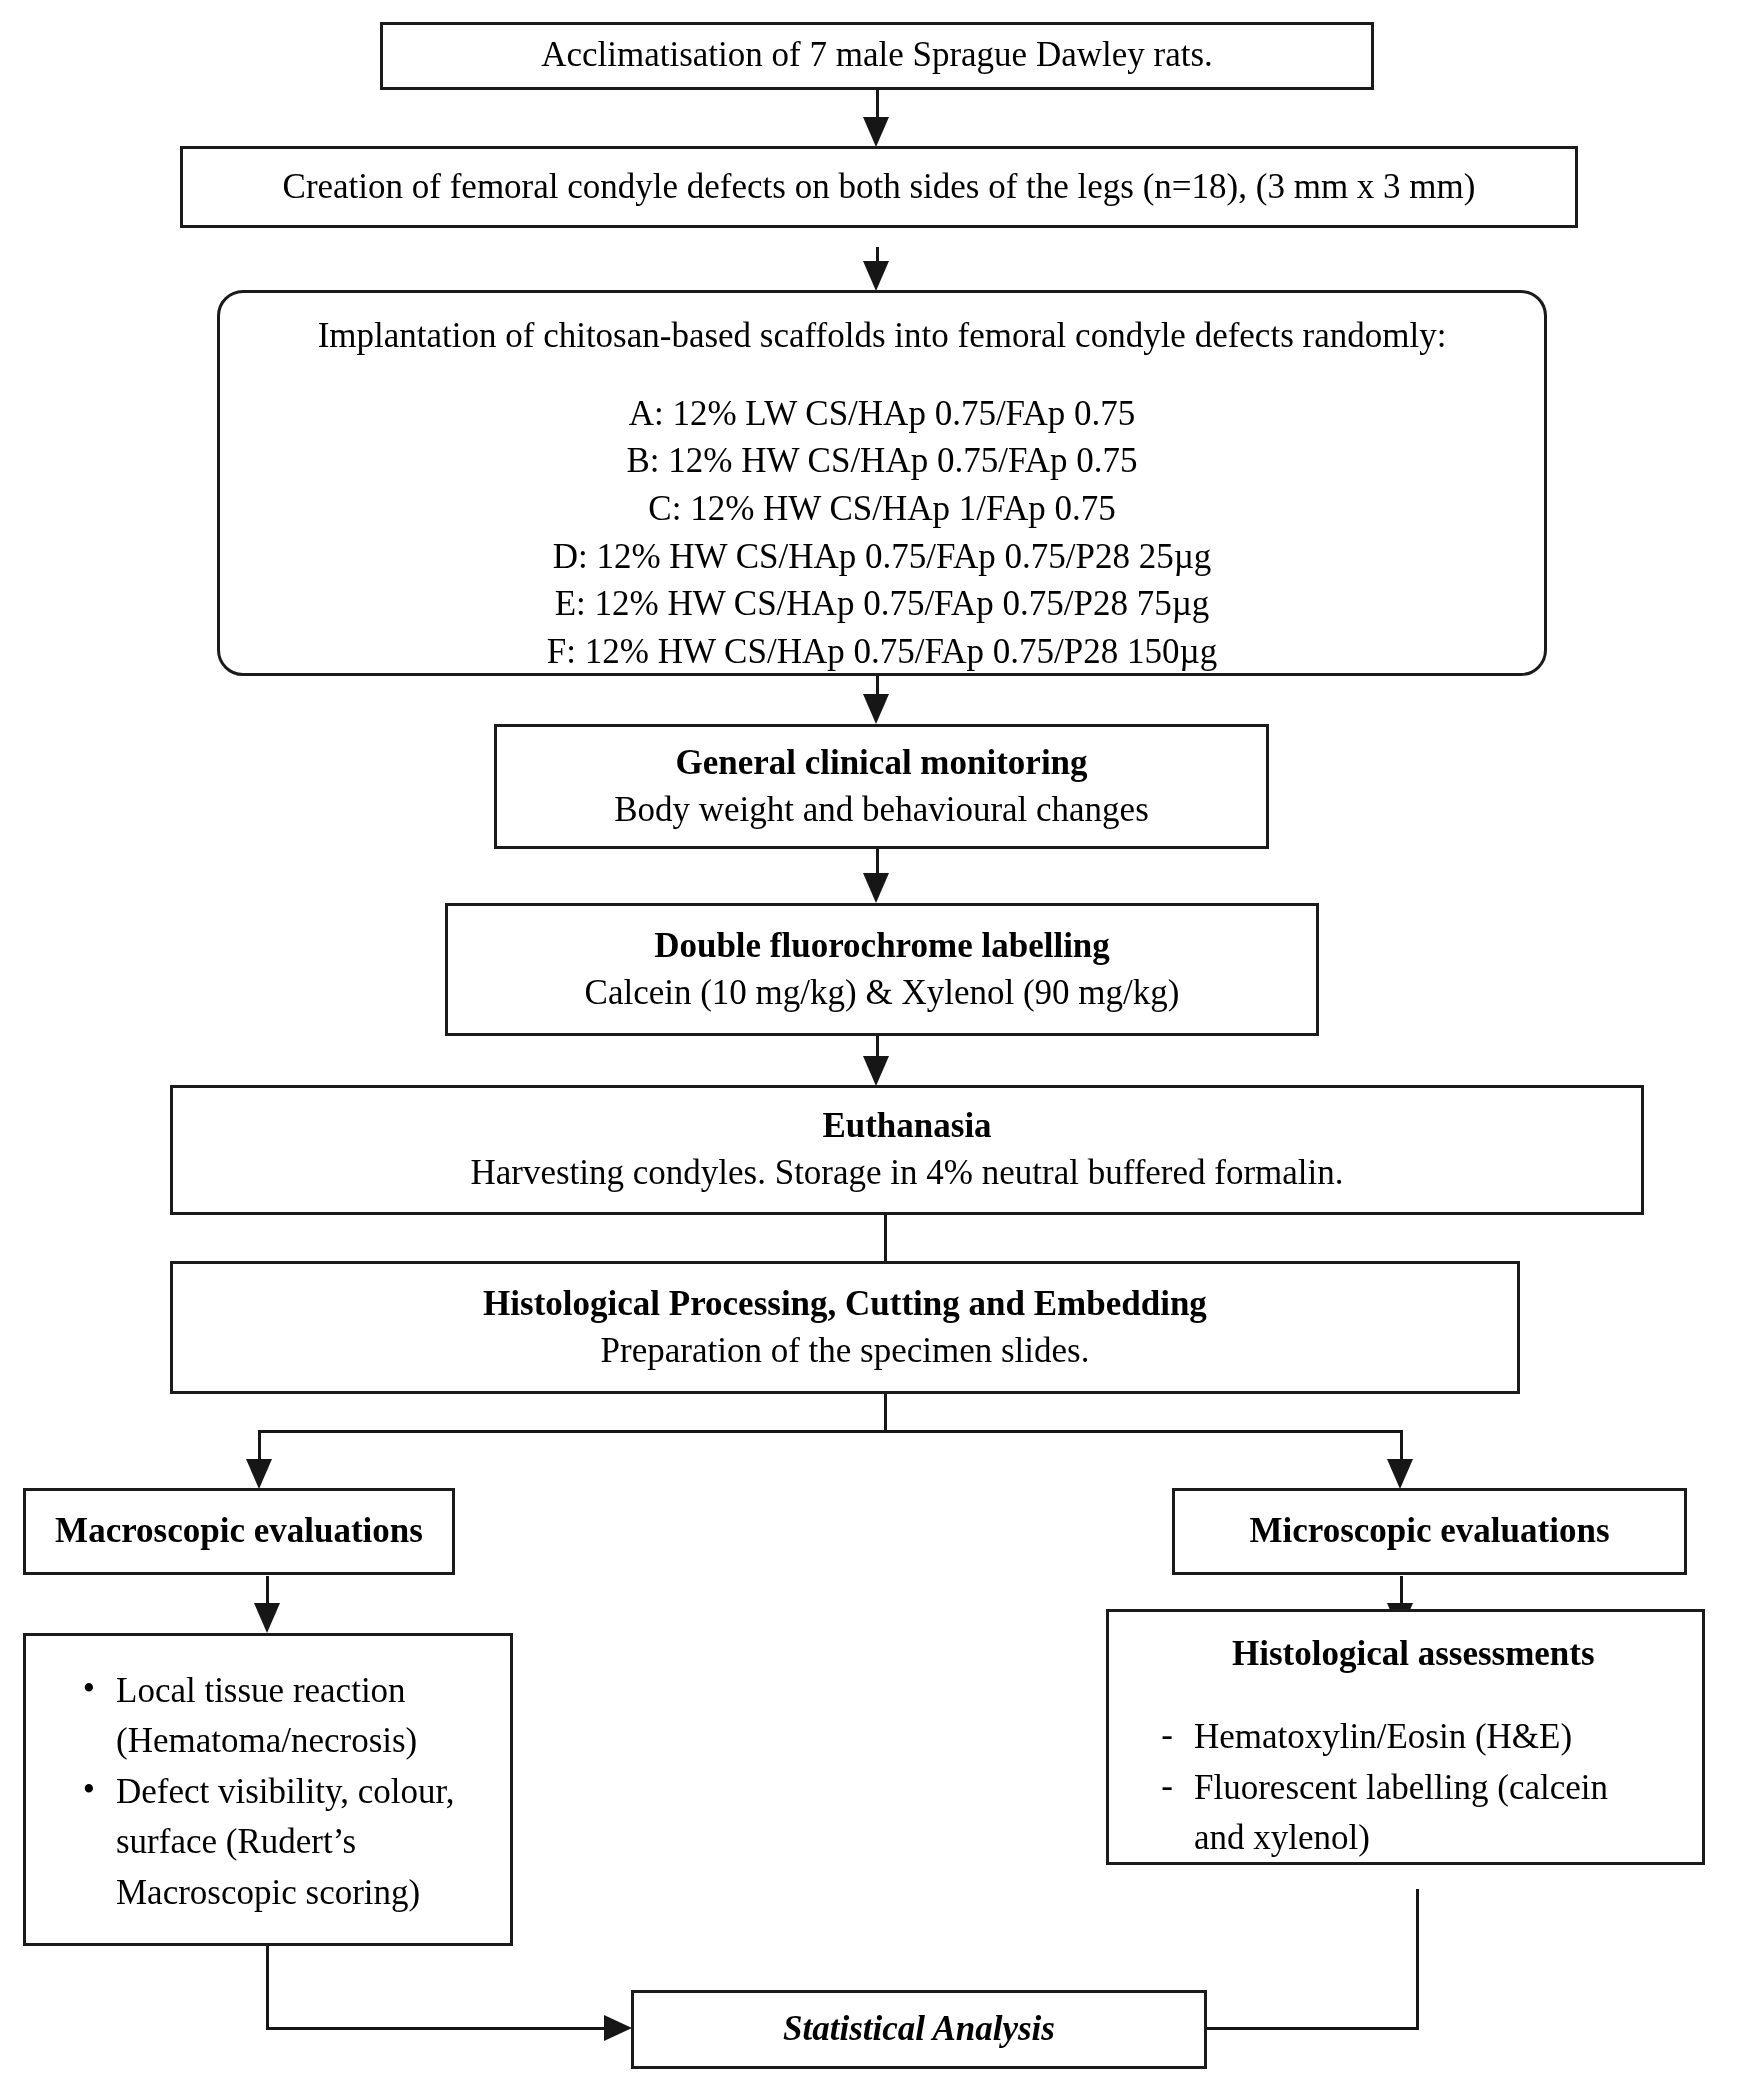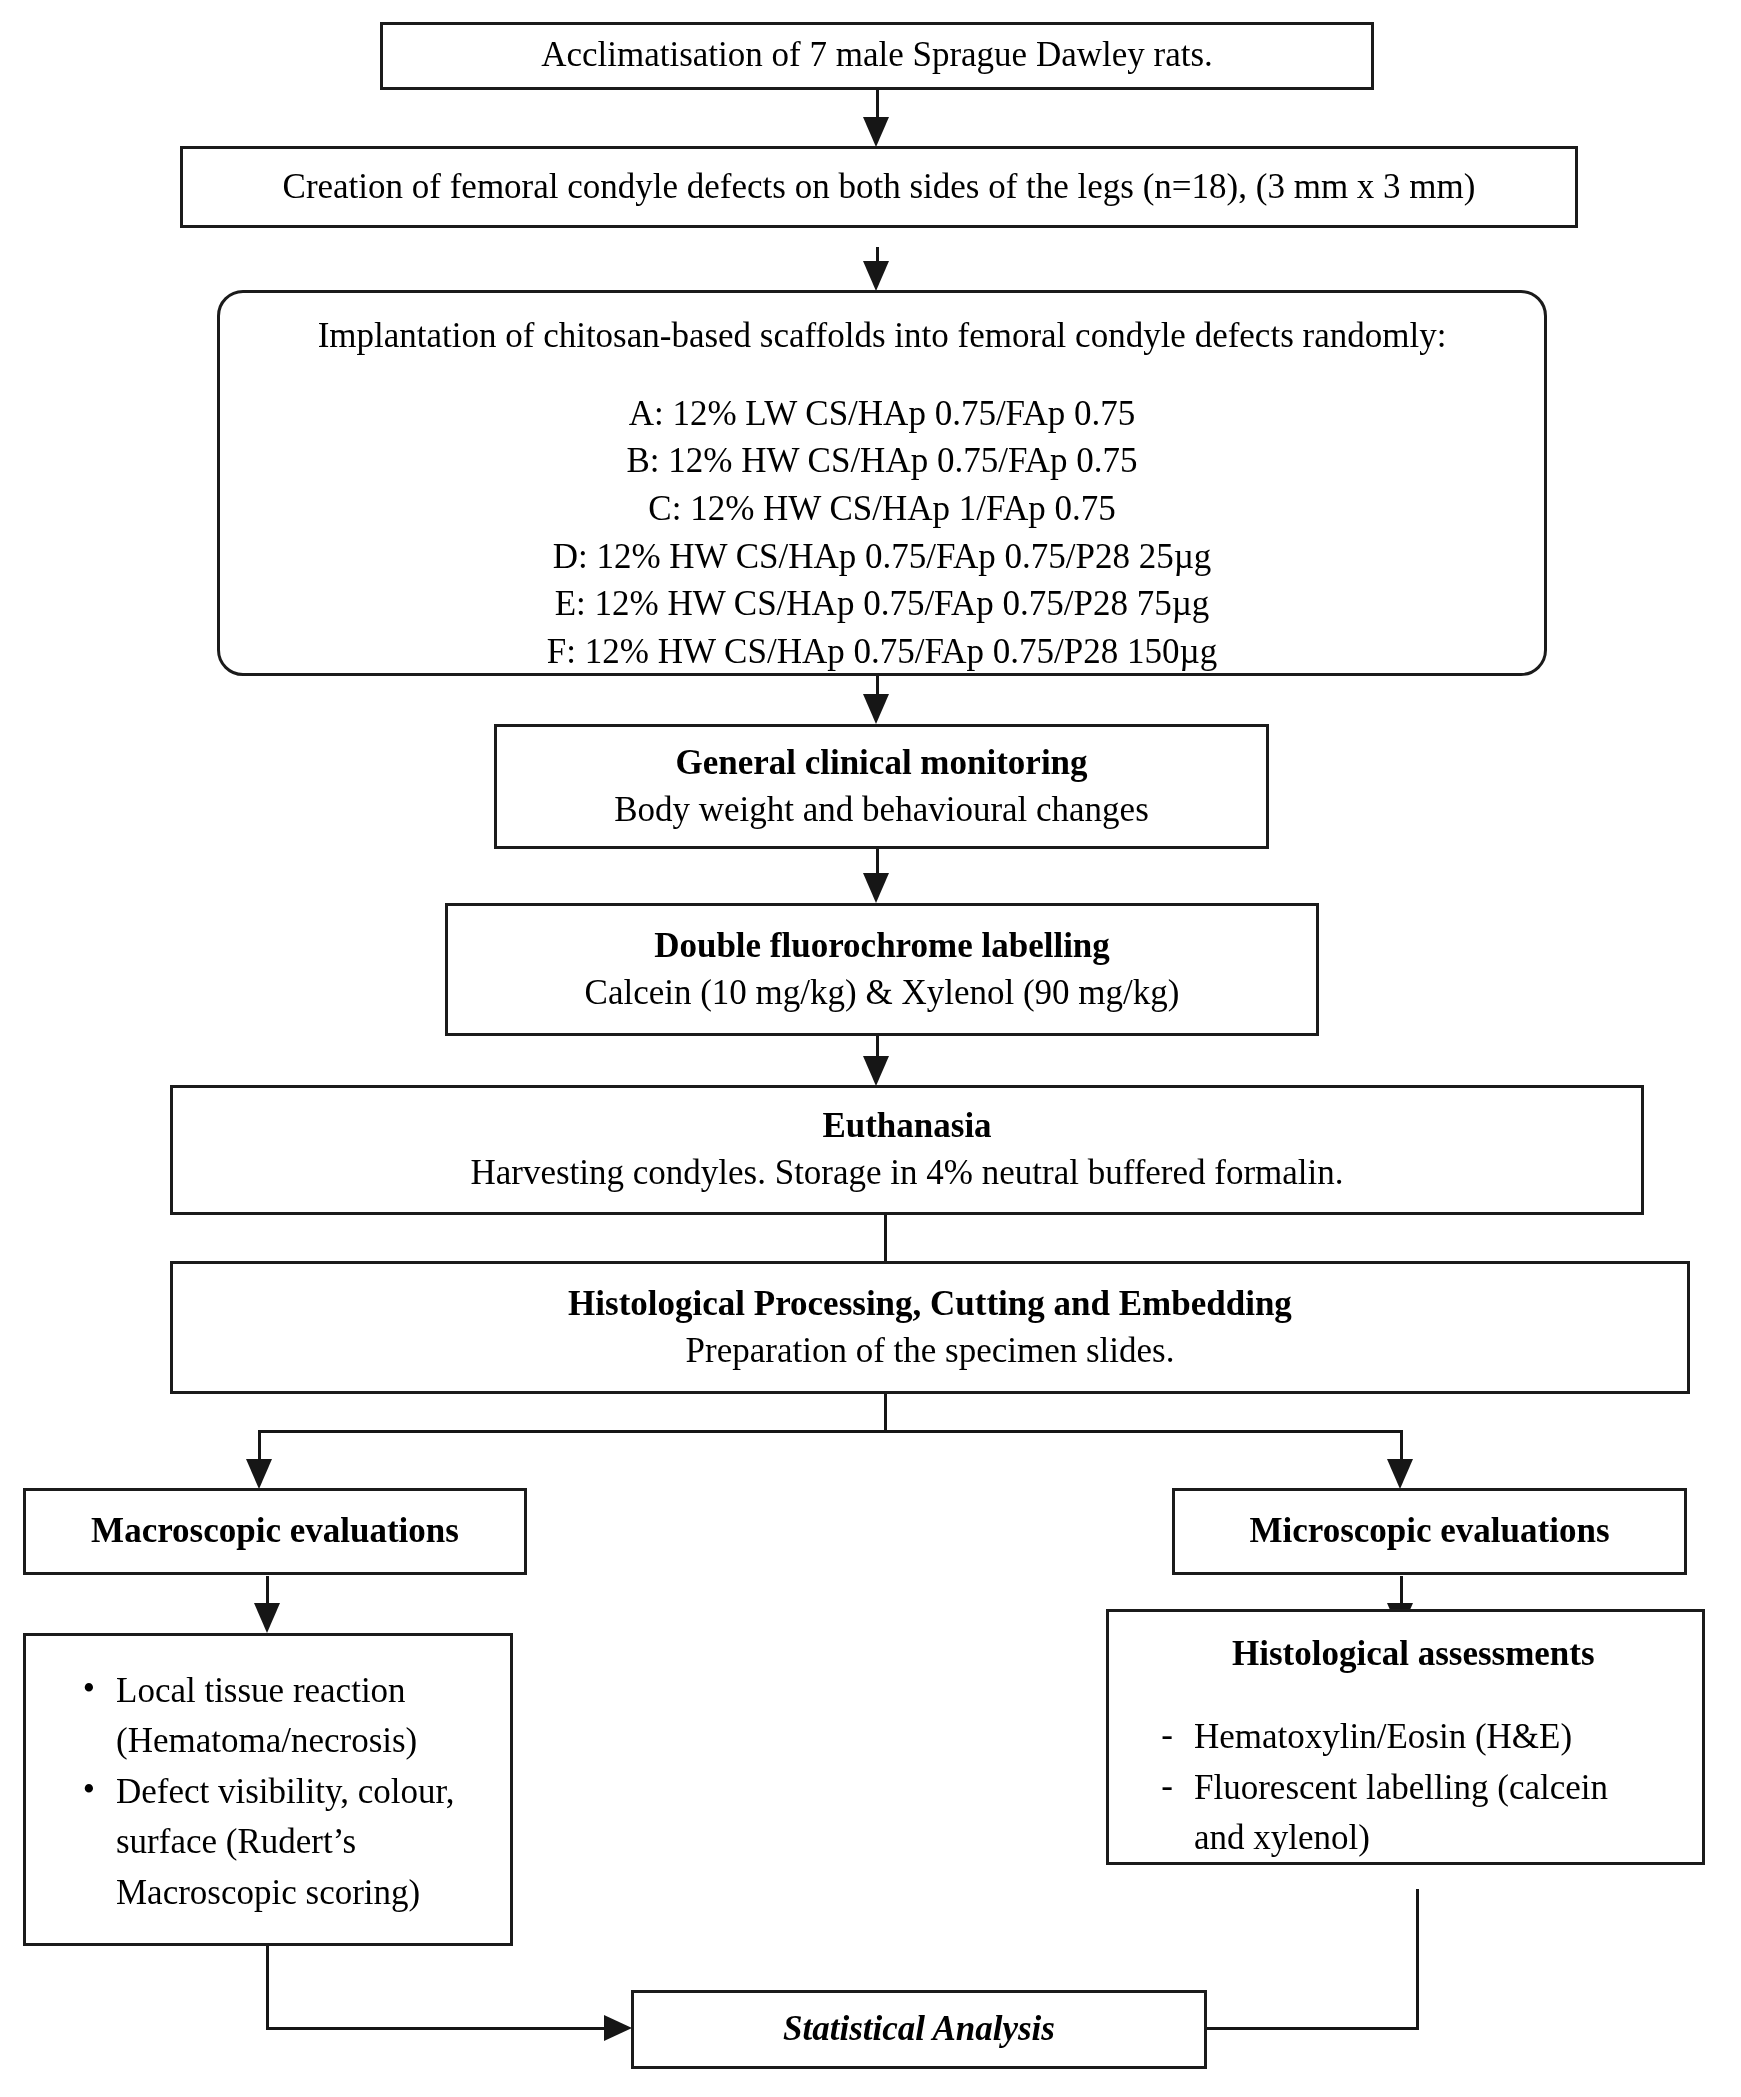--- a/index.html
+++ b/index.html
@@ -92,33 +92,33 @@
   <div class="vline" style="left:876px; top:1036px; height:22px;"></div>
   <div class="head down" style="left:863px; top:1056px;"></div>
 
   <div class="node" style="left:170px; top:1085px; width:1474px; height:130px;">
     <div class="bold">Euthanasia</div>
     <div>Harvesting condyles. Storage in 4% neutral buffered formalin.</div>
   </div>
 
   <div class="vline" style="left:884px; top:1215px; height:46px;"></div>
 
-  <div class="node" style="left:170px; top:1261px; width:1520px; height:133px;align-items:center;">
+  <div class="node" style="left:170px; top:1261px; width:1350px; height:133px;align-items:center;">
     <div class="bold">Histological Processing, Cutting and Embedding</div>
     <div>Preparation of the specimen slides.</div>
   </div>
 
   <div class="vline" style="left:884px; top:1394px; height:39px;"></div>
   <div class="hline" style="left:258px; top:1430px; width:1144px;"></div>
   <div class="vline" style="left:258px; top:1430px; height:31px;"></div>
   <div class="head down" style="left:246px; top:1459px;"></div>
   <div class="vline" style="left:1400px; top:1430px; height:31px;"></div>
   <div class="head down" style="left:1387px; top:1459px;"></div>
 
-  <div class="node" style="left:23px; top:1488px; width:504px; height:87px;">
+  <div class="node" style="left:23px; top:1488px; width:432px; height:87px;">
     <div class="bold">Macroscopic evaluations</div>
   </div>
 
   <div class="node" style="left:1172px; top:1488px; width:515px; height:87px;">
     <div class="bold">Microscopic evaluations</div>
   </div>
 
   <div class="vline" style="left:266px; top:1576px; height:30px;"></div>
   <div class="head down" style="left:254px; top:1603px;"></div>
 

